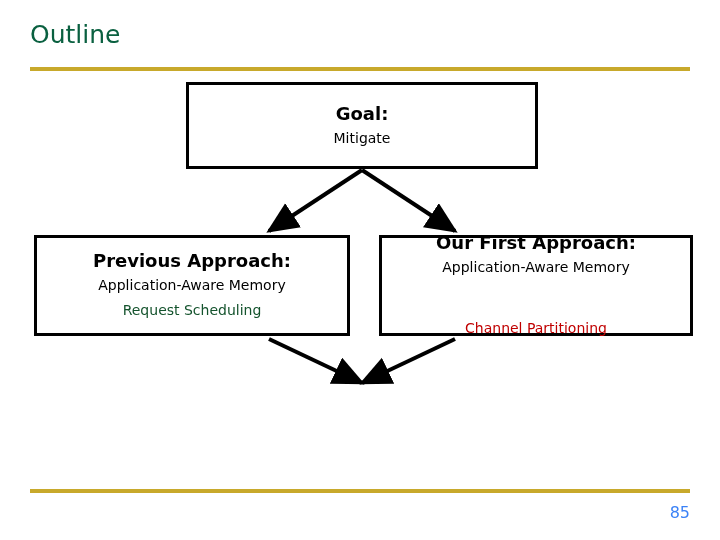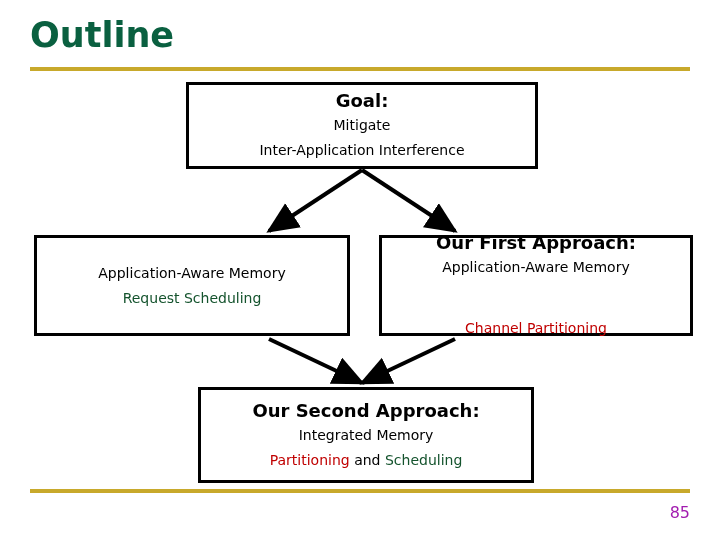--- a/index.html
+++ b/index.html
@@ -21,23 +21,23 @@
     left: 0; top: 0;
     width: 720px;
     height: 540px;
   }
 
   
   #slide-title {
     position: absolute;
     left: 30px;
     top: 16px;
-    font-size: 35px;
+    font-size: 25px;
     line-height: 38px;
-    font-weight: bold;
+    font-weight: normal;
     color: #0a6040;
     letter-spacing: 0px;
     white-space: nowrap;
   }
 
   
   .gold-rule {
     position: absolute;
     left: 30px;
     width: 660px;
@@ -109,21 +109,21 @@
   }
 
   
   #page-number {
     position: absolute;
     left: 0;
     top: 503px;
     width: 690px;
     text-align: right;
     font-size: 16px;
-    color: #a21caf;
+    color: #3b82f6;
   }
 </style>
 </head>
 <body>
 
 <div id="slide">
 
   <div id="slide-title">Outline</div>
 
   <div class="gold-rule" id="rule-top"></div>
@@ -140,37 +140,32 @@
     <line x1="362" y1="170" x2="455" y2="231" stroke="#000000" stroke-width="4" marker-end="url(#ah)"></line>
 
     <line x1="269" y1="339" x2="362" y2="383" stroke="#000000" stroke-width="4" marker-end="url(#ah)"></line>
 
     <line x1="455" y1="339" x2="362" y2="383" stroke="#000000" stroke-width="4" marker-end="url(#ah)"></line>
   </svg>
 
   <div class="node-box" id="box-goal">
     <span class="node-line title-line">Goal:</span>
     <span class="node-line">Mitigate</span>
-    <span class="node-line">Inter-Application Interference</span>
   </div>
 
   <div class="node-box" id="box-prev">
+    <span class="node-line title-line">Previous Approach:</span>
     <span class="node-line">Application-Aware Memory</span>
     <span class="node-line blue">Request Scheduling</span>
   </div>
 
   <div class="node-box" id="box-first">
     <span class="node-line title-line">Our First Approach:</span>
     <span class="node-line">Application-Aware Memory</span>
     <span class="node-line red">Channel Partitioning</span>
   </div>
 
-  <div class="node-box" id="box-second">
-    <span class="node-line title-line">Our Second Approach:</span>
-    <span class="node-line">Integrated Memory</span>
-    <span class="node-line"><span class="red">Partitioning</span><span class="black"> and </span><span class="blue">Scheduling</span></span>
-  </div>
 
   <div class="gold-rule" id="rule-bottom"></div>
 
   <div id="page-number">85</div>
 
 </div>
 
 </body></html>

